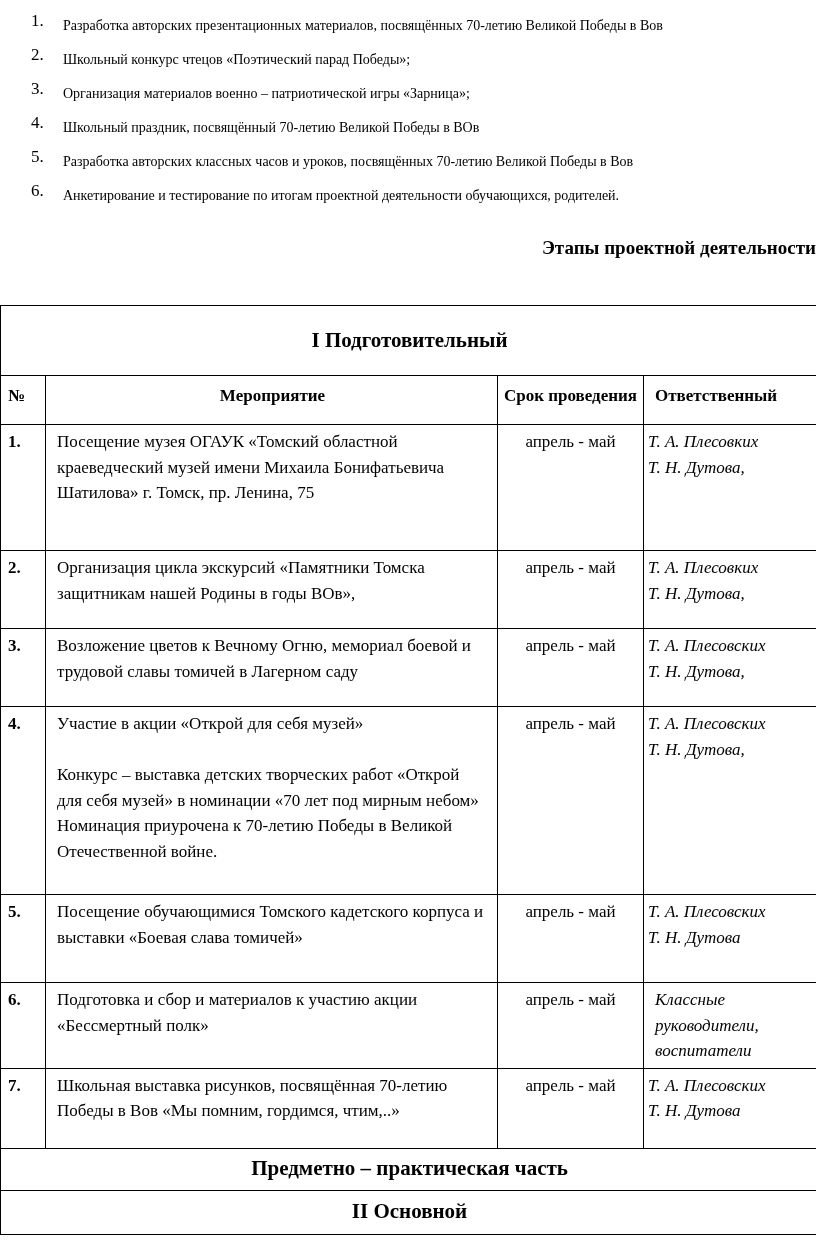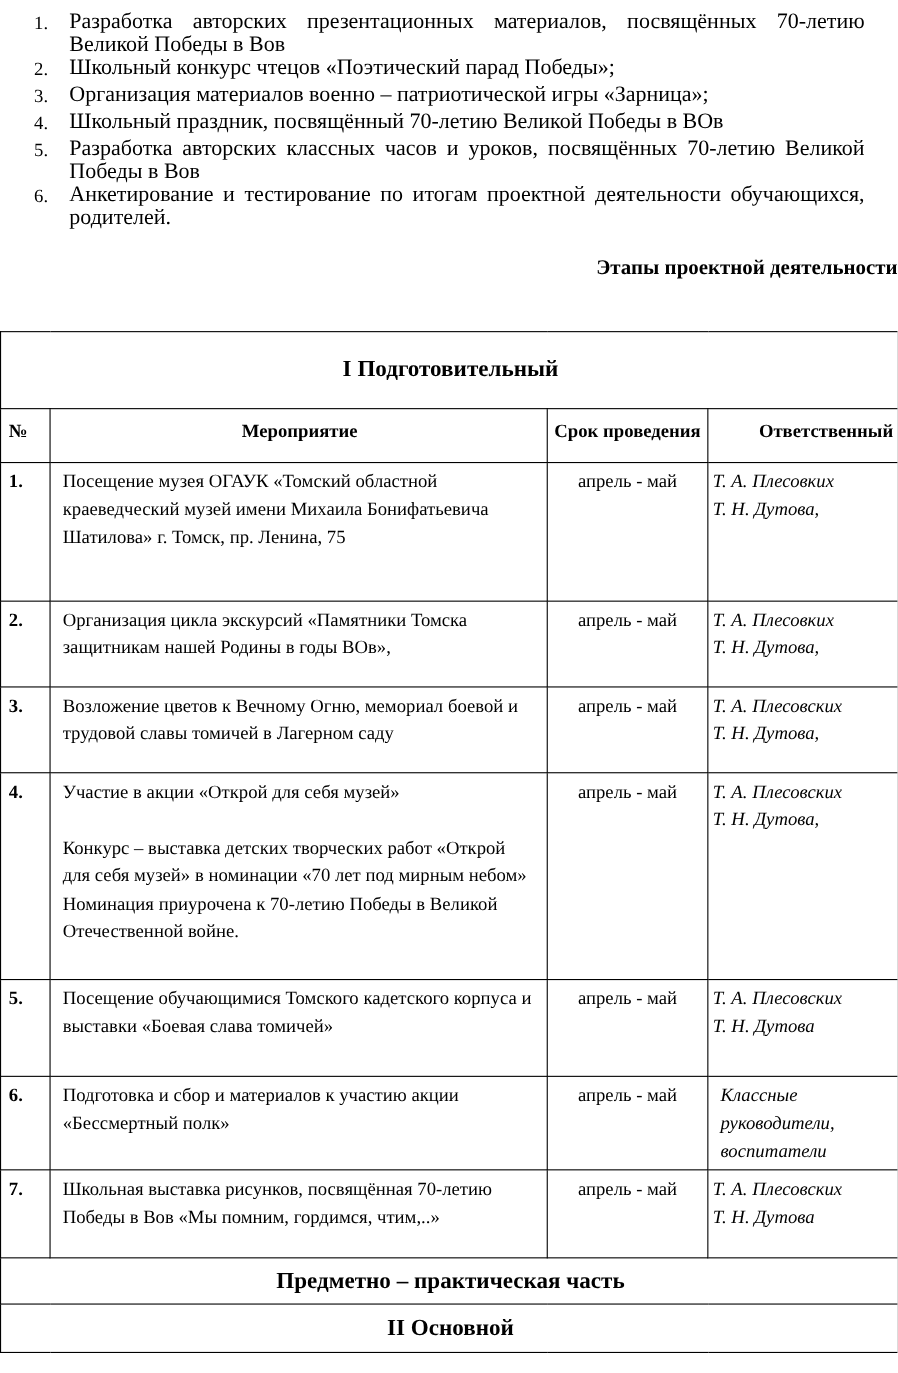--- a/index.html
+++ b/index.html
@@ -23,22 +23,22 @@
   .intro-item { display: flex; }
   .intro-num {
     flex: none;
     width: 32px;
     font-size: 17px;
     line-height: 24.5px;
   }
   .intro-text {
     flex: 1;
     text-align: justify;
-    font-size: 20px;
-    line-height: 21px;
+    font-size: 14px;
+    line-height: 34px;
   }
   .doc-heading {
     margin-top: 24px;
     text-align: right;
     font-weight: bold;
     font-size: 19px;
     line-height: 22px;
   }
   table.schedule {
     width: 816px;
@@ -73,21 +73,21 @@
     font-style: normal;
   }
   tr.header-row td {
     font-weight: bold;
     font-style: normal;
     line-height: 22px;
     padding-top: 9px;
   }
   tr.header-row td.col-event { text-align: center; }
   tr.header-row td.col-period { text-align: center; }
-  tr.header-row td.col-resp { text-align: right; padding-left: 11px; }
+  tr.header-row td.col-resp { text-align: left; padding-left: 11px; }
 </style>
 </head>
 <body>
 
 <div class="page">
 
   <div class="intro">
     <div class="intro-item">
       <span class="intro-num">1.</span>
       <span class="intro-text">Разработка авторских презентационных материалов, посвящённых 70-летию Великой Победы в Вов</span>

